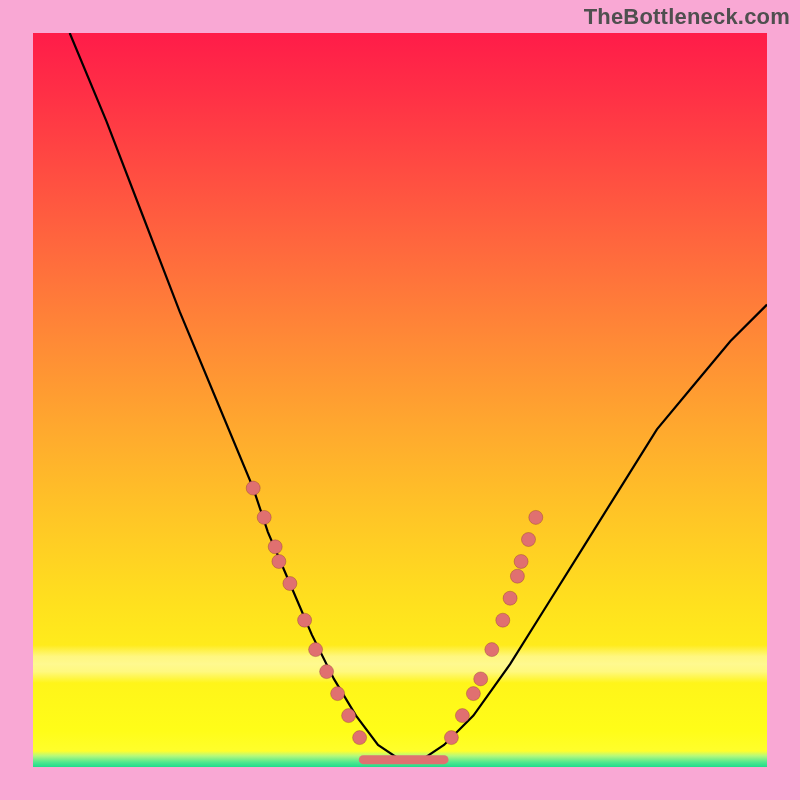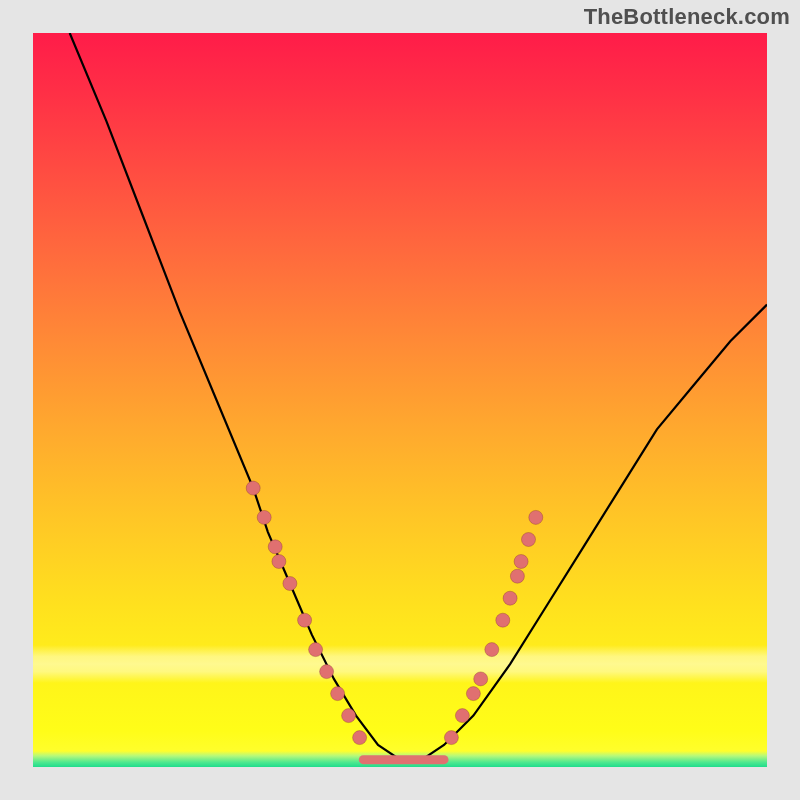--- a/index.html
+++ b/index.html
@@ -8,21 +8,21 @@
     width: 800px;
     height: 800px;
     background: #000;
     overflow: hidden;
     font-family: Arial, Helvetica, sans-serif;
   }
   .frame {
     position: relative;
     width: 800px;
     height: 800px;
-    background: #e5e5e5;
+    background: #f9a8d4;
   }
   .watermark {
     position: absolute;
     top: 4px;
     right: 10px;
     color: #4f4f4f;
     font-size: 22px;
     font-weight: 600;
     letter-spacing: 0.2px;
     z-index: 50;

